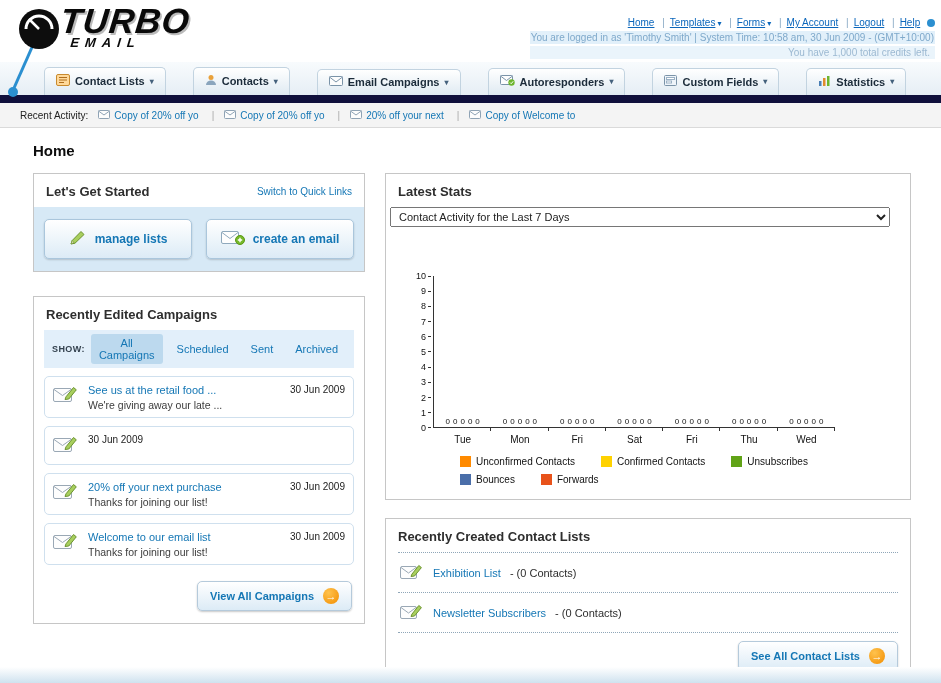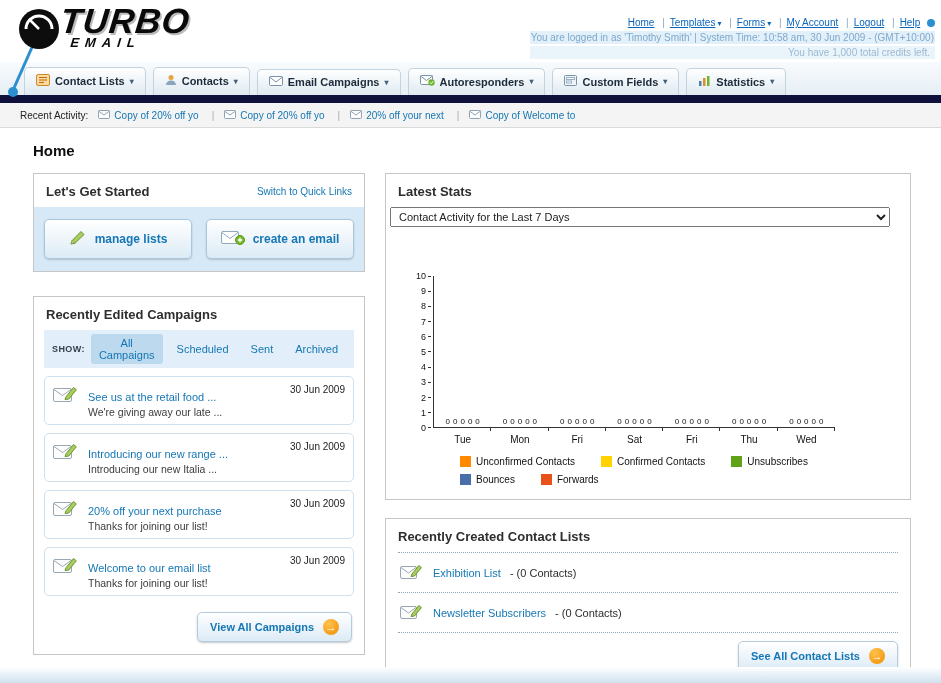--- a/index.html
+++ b/index.html
@@ -25,21 +25,21 @@
   .top-links .tl { display:inline-block; }
   .top-links .tl:not(:first-child)::before { content:"|"; color:#88a9c4; margin:0 5px; }
   .top-links a { color:#0b66bb; text-decoration:underline; cursor:pointer; }
   .top-links .caret { font-size:8px; color:#0b66bb; margin-left:2px; text-decoration:none; display:inline-block; }
   .edge-dot { display:inline-block; width:8px; height:8px; border-radius:50%; background:#2b8fd0; margin-left:4px; vertical-align:middle; }
   .login-line { color:#7fa9cb; background:#e2f0fa; padding:1px 1px; margin-bottom:2px; }
   .credits-line { color:#9cb9d2; background:#eaf4fb; padding:1px 5px; }
 
   
   .main-nav { position:relative; height:33px; background:linear-gradient(#f8fbfd,#e6eef5); display:flex; align-items:flex-end; padding-left:24px; gap:7px; z-index:3; }
-  .nav-tab { display:flex; align-items:center; gap:5px; padding:6px 11px 7px; background:linear-gradient(#ffffff,#dfeaf2); border:1px solid #c2d3e0; border-bottom:none; border-radius:5px 5px 0 0; font-size:11px; font-weight:bold; color:#1b2b3a; cursor:pointer; white-space:nowrap; }
+  .nav-tab { display:flex; align-items:center; gap:5px; padding:6px 11px 7px; background:linear-gradient(#ffffff,#dfeaf2); border:1px solid #c2d3e0; border-bottom:none; border-radius:5px 5px 0 0; font-size:11px; font-weight:bold; color:#1b2b3a; cursor:pointer; white-space:nowrap;margin-left:20px; }
   .nav-tab .caret { font-size:8px; color:#44617c; }
   .dark-bar { height:8px; background:#10103c; }
 
   
   .recent-activity { display:flex; align-items:center; height:25px; background:#f4f4f4; border-bottom:1px solid #dadada; padding:0 20px; font-size:10px; color:#333; gap:10px; }
   .activity-label { font-weight:normal; color:#222; }
   .activity-item { display:flex; align-items:center; gap:4px; }
   .activity-item:not(:last-child)::after { content:"|"; color:#aaa; margin-left:9px; }
   .activity-item a { color:#1577b5; text-decoration:none; cursor:pointer; }
 
@@ -60,21 +60,21 @@
   .gs-body { background:#d7e9f6; padding:12px 10px; display:flex; gap:14px; }
   .gs-btn { flex:1; display:flex; align-items:center; justify-content:center; gap:8px; background:linear-gradient(#ffffff,#dcebf6); border:1px solid #aac6dc; border-radius:5px; padding:9px 6px; font-size:12px; font-weight:bold; color:#1577b5; box-shadow:0 1px 2px rgba(0,0,0,0.18); cursor:pointer; }
 
   
   .show-bar { display:flex; align-items:center; gap:6px; background:#e2effa; margin:0 10px 2px; padding:4px 8px; }
   .show-label { color:#33414e; font-weight:bold; font-size:9px; letter-spacing:0.4px; }
   .show-tab { color:#1577b5; cursor:pointer; padding:3px 8px; border-radius:3px; font-size:11px; background:transparent; border:none; font-family:inherit; }
   .show-tab.active { background:#bcd9ee; }
   .campaign-item { display:flex; align-items:flex-start; gap:9px; margin:8px 10px; padding:7px 8px 6px; border:1px solid #cfe0ee; border-radius:5px; background:#fff; }
   .campaign-text { flex:1; min-width:0; }
-  .campaign-title { font-size:11px; color:#1577b5; text-decoration:none; display:block; margin-bottom:3px; cursor:pointer;margin-top:7px; }
+  .campaign-title { font-size:11px; color:#1577b5; text-decoration:none; display:block; margin-bottom:3px; cursor:pointer; }
   .campaign-sub { font-size:10.5px; color:#3c3c3c; }
   .campaign-date { font-size:10px; color:#222; white-space:nowrap; }
   .panel-footer { display:flex; justify-content:flex-end; padding:8px 12px 12px; }
   .cta-btn { display:flex; align-items:center; gap:9px; background:linear-gradient(#ffffff,#dcebf6); border:1px solid #b5cadb; border-radius:5px; padding:6px 12px; font-size:11px; font-weight:bold; color:#1577b5; box-shadow:0 1px 2px rgba(0,0,0,0.22); cursor:pointer; font-family:inherit; }
   .arrow-badge { width:16px; height:16px; border-radius:50%; background:radial-gradient(circle at 35% 30%, #ffc24d, #f28d00); color:#fff; font-size:11px; line-height:16px; text-align:center; font-weight:bold; }
 
   
   .stats-select { width:calc(100% - 24px); margin:0 4px 14px; font-size:11px; padding:2px 4px; font-family:inherit; color:#222; }
   .chart-wrap { padding:6px 16px 0 30px;margin-top:29px; }
   .chart { display:flex; margin-bottom:22px; }
@@ -275,24 +275,20 @@
           </div>
           <span class="campaign-date">30 Jun 2009</span>
         </div>
 
         <div class="campaign-item">
           <span><svg width="26" height="20">
                 <rect x="0.5" y="4.5" width="18" height="13" rx="1.5" fill="#fdfdfd" stroke="#9aa8b5"></rect>
                 <path d="M1 5.5 L9.5 11.5 L18 5.5" fill="none" stroke="#9aa8b5"></path>
                 <path d="M12 15.5 L13 12.8 L20.5 3.5 L23.3 5.8 L15.8 15 Z" fill="#a8cf5e" stroke="#6d9430"></path>
               </svg></span>
-          <div class="campaign-text">
-            <a class="campaign-title">Introducing our new range ...</a>
-            <div class="campaign-sub">Introducing our new Italia ...</div>
-          </div>
           <span class="campaign-date">30 Jun 2009</span>
         </div>
 
         <div class="campaign-item">
           <span><svg width="26" height="20">
                 <rect x="0.5" y="4.5" width="18" height="13" rx="1.5" fill="#fdfdfd" stroke="#9aa8b5"></rect>
                 <path d="M1 5.5 L9.5 11.5 L18 5.5" fill="none" stroke="#9aa8b5"></path>
                 <path d="M12 15.5 L13 12.8 L20.5 3.5 L23.3 5.8 L15.8 15 Z" fill="#a8cf5e" stroke="#6d9430"></path>
               </svg></span>
           <div class="campaign-text">

